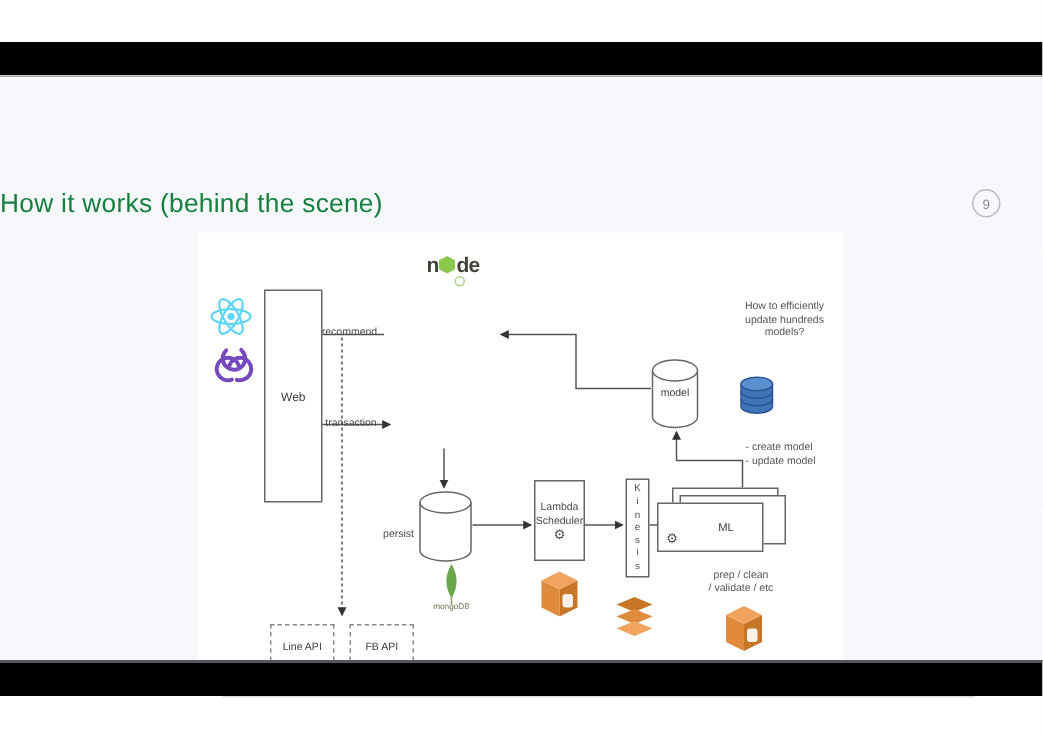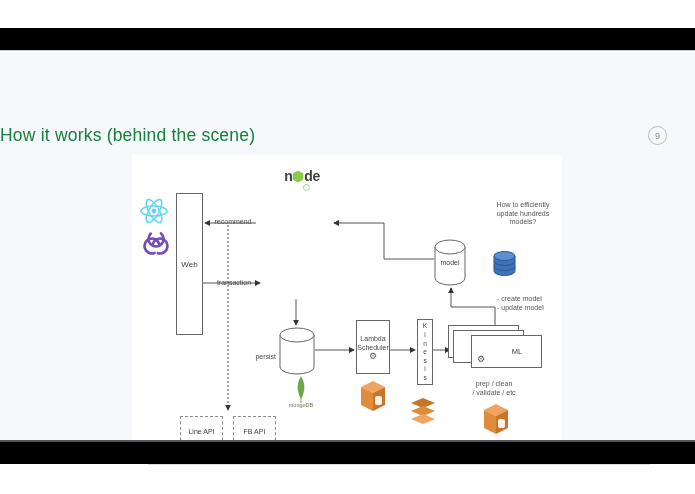--- a/index.html
+++ b/index.html
@@ -22,32 +22,32 @@
                 background:#f7f8fb; }
 
   .panel { position:absolute; left:132px; top:103px; width:430px; height:297px; background:#ffffff; }
 
   .box { position:absolute; border:1px solid #666; background:#fff; color:#3c3c3c; }
   .cntr { display:flex; align-items:center; justify-content:center; text-align:center; }
   .dashed { border:1px dashed #8a8a8a; }
   .lbl { position:absolute; color:#4a4a4a; }
   .pre { white-space:pre-line; }
 
-  .web-box { left:44px; top:38px; width:27px; height:142px; font-size:8px; }
+  .web-box { left:44px; top:38px; width:39px; height:142px; font-size:8px; }
   .api-outer { left:124px; top:46px; width:81px; height:109px; }
   .api-inner { position:absolute; border:1px solid #666; background:#fff; left:6px; width:68px; height:34px; }
   .api-label { position:absolute; left:0; top:46px; width:100%; text-align:center; font-size:8px; color:#3c3c3c; }
 
   .lambda-box { left:224px; top:165px; width:34px; height:54px; font-size:7px; line-height:9px;
                 flex-direction:column; color:#4a4a4a; }
   .kinesis-box { left:285px; top:164px; width:16px; height:66px; font-size:6.5px; line-height:8.6px;
                  padding-top:1px; color:#4a4a4a; }
 
   .ml-box { width:71px; height:33px; }
-  .ml-front { left:339px; top:180px; font-size:7.5px;padding-left:21px; }
+  .ml-front { left:306px; top:180px; font-size:7.5px;padding-left:21px; }
   .gear { color:#555; font-size:9px; line-height:9px; }
   .ml-gear { position:absolute; left:5px; bottom:3px; }
 
   .cyl-label { position:absolute; width:100%; text-align:center; font-size:7px; color:#3c3c3c; }
 
   .note { color:#555; }
   .footer-url { position:absolute; left:45px; top:402px; font-size:7.5px; letter-spacing:.6px; }
   .footer-www { color:#a9aeb4; }
   .footer-domain { color:#5f646a; font-weight:bold; }
   .divider { position:absolute; left:148px; top:412px; width:502px; height:1px; background:#dcdfe3; }

